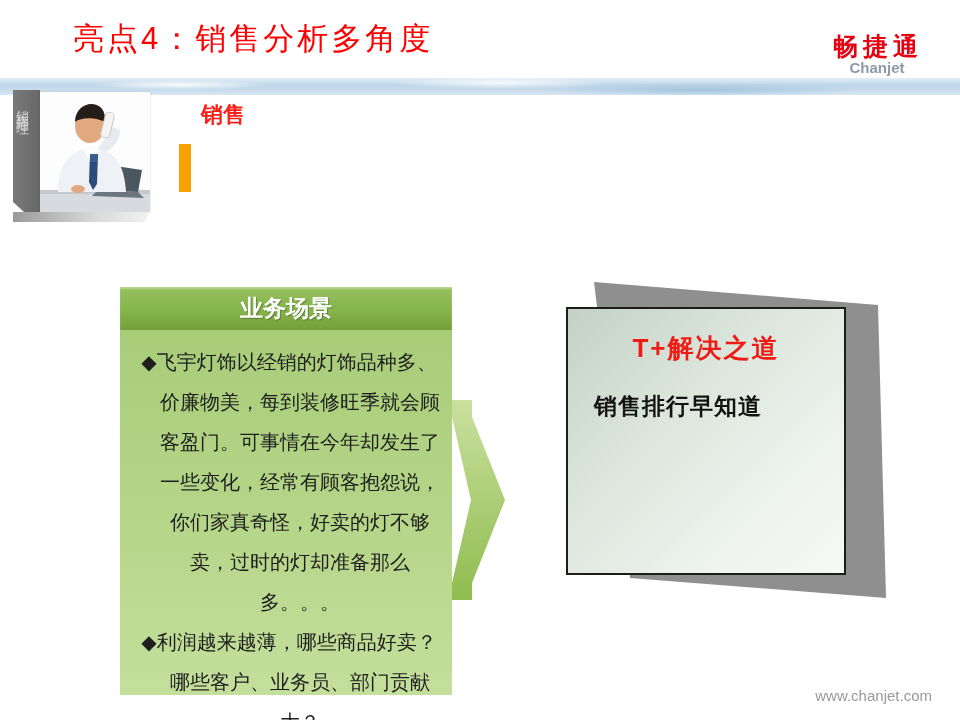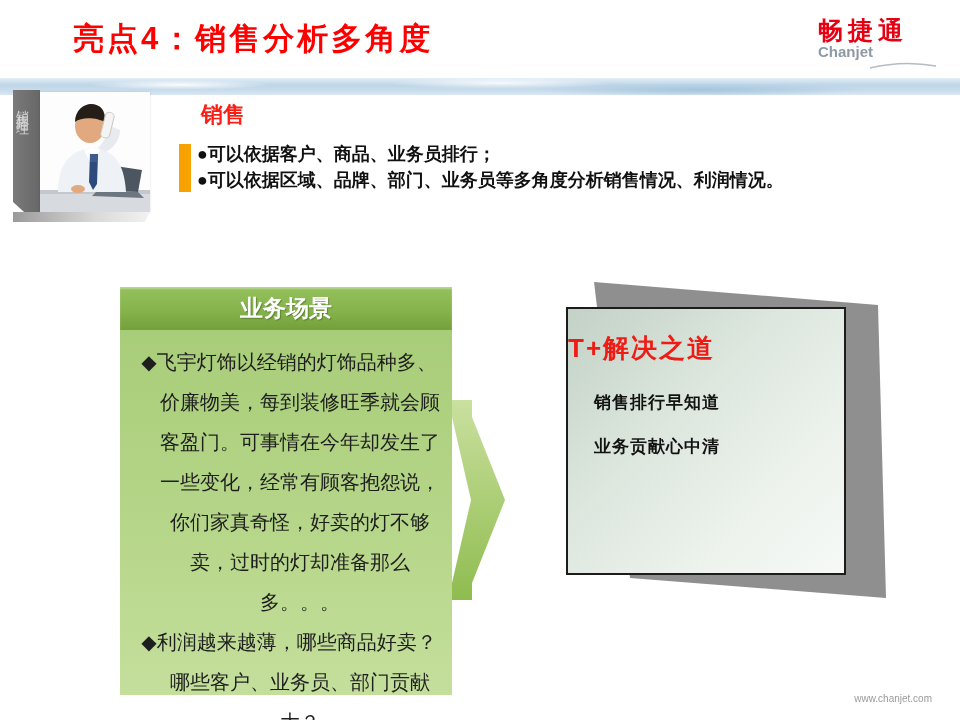--- a/index.html
+++ b/index.html
@@ -4,24 +4,24 @@
 <style>
   html,body{margin:0;padding:0;background:#e9e9e9;}
   .slide{
     position:relative;width:960px;height:720px;margin:0 auto;
     background:#ffffff;overflow:hidden;
     font-family:"Liberation Sans","DejaVu Sans",sans-serif;
   }
   
   .slide-title{
     position:absolute;left:73px;top:18px;
-    font-size:31px;font-weight:bold;color:#ff0000;letter-spacing:3px;
+    font-size:31px;font-weight:normal;color:#ff0000;letter-spacing:3px;
     white-space:nowrap;
   }
-  .logo{position:absolute;right:22px;top:16px;width:120px;text-align:left;}
+  .logo{position:absolute;right:22px;top:32px;width:120px;text-align:center;}
   .logo .cn{font-size:25px;font-weight:bold;color:#e60012;letter-spacing:5px;line-height:28px;}
   .logo .en{font-size:15px;font-weight:bold;color:#8d9aa5;line-height:16px;margin-right:2px;}
   .logo svg{display:block;margin:2px 0 0 auto;}
   .band{
     position:absolute;left:0;top:78px;width:960px;height:17px;
     background:
       radial-gradient(ellipse 130px 7px at 180px 40%, rgba(255,255,255,.95), rgba(255,255,255,0) 70%),
       radial-gradient(ellipse 160px 8px at 500px 30%, rgba(255,255,255,.85), rgba(255,255,255,0) 70%),
       radial-gradient(ellipse 220px 9px at 700px 70%, rgba(160,195,220,.9), rgba(160,195,220,0) 75%),
       linear-gradient(180deg,#e3eef7 0%,#bed6e7 40%,#c7dbec 70%,#d9e8f3 100%);
@@ -81,32 +81,32 @@
   
   .flow-arrow{position:absolute;left:430px;top:395px;}
   
   .solution-shadow{position:absolute;left:0;top:0;}
   .solution-box{
     position:absolute;left:566px;top:307px;width:280px;height:268px;
     border:2px solid #1c1c1c;box-sizing:border-box;
     background:linear-gradient(135deg,#c3d1c6 0%,#dde7de 40%,#eef3ee 75%,#f6f9f6 100%);
   }
   .solution-title{
-    position:absolute;left:0;top:22px;width:100%;
+    position:absolute;left:0;top:22px;width:100%;text-align:center;
     font-size:26px;font-weight:bold;color:#ee1c14;letter-spacing:2px;
   }
   .solution-line1,.solution-line2{
-    position:absolute;left:26px;font-size:17px;font-weight:bold;color:#121212;letter-spacing:1px;
+    position:absolute;left:26px;font-size:23px;font-weight:bold;color:#121212;letter-spacing:1px;
   }
   .solution-line1{top:82px;}
   .solution-line2{top:126px;}
   
   .footer-url{
     position:absolute;right:28px;bottom:16px;
-    font-size:10px;color:#9a9a9a;
+    font-size:15px;color:#9a9a9a;
   }
 </style>
 </head>
 <body>
 
 <div class="slide">
 
   <div class="slide-title">亮点4：销售分析多角度</div>
 
   <div class="logo">
@@ -146,24 +146,20 @@
 
       <rect x="63" y="20" width="9" height="26" rx="4" transform="rotate(14 67 33)" fill="#f4f4f2" stroke="#c9c9c4"></rect>
 
       <ellipse cx="38" cy="97" rx="7" ry="4" fill="#e2a87f"></ellipse>
     </svg>
   </div>
   <div class="photo-shadow"></div>
 
   <div class="sales-heading">销售</div>
   <div class="accent-bar"></div>
-  <div class="sales-bullets">
-    <div>●可以依据客户、商品、业务员排行；</div>
-    <div>●可以依据区域、品牌、部门、业务员等多角度分析销售情况、利润情况。</div>
-  </div>
 
   <svg class="solution-shadow" width="960" height="720" viewBox="0 0 960 720" style="pointer-events:none;">
     <polygon points="594,282 878,305 886,598 630,578" fill="#8f8f8f"></polygon>
   </svg>
 
   <div class="scenario-box">
     <div class="scenario-header">业务场景</div>
     <div class="scenario-body"></div>
     <div class="scenario-text">
       <div class="scenario-item">◆飞宇灯饰以经销的灯饰品种多、价廉物美，每到装修旺季就会顾客盈门。可事情在今年却发生了一些变化，经常有顾客抱怨说，你们家真奇怪，好卖的灯不够卖，过时的灯却准备那么多。。。</div>
@@ -177,18 +173,17 @@
         <stop offset="0" stop-color="#cae09f"></stop>
         <stop offset="1" stop-color="#8fbc4f"></stop>
       </linearGradient>
     </defs>
     <polygon fill="url(#arrowGrad)" points="22,5 42,5 42,22 75,105 42,188 42,205 22,205 22,188 41,105 22,22"></polygon>
   </svg>
 
   <div class="solution-box">
     <div class="solution-title">T+解决之道</div>
     <div class="solution-line1">销售排行早知道</div>
-    <div class="solution-line2">业务贡献心中清</div>
   </div>
 
   <div class="footer-url">www.chanjet.com</div>
 
 </div>
 
 </body></html>

